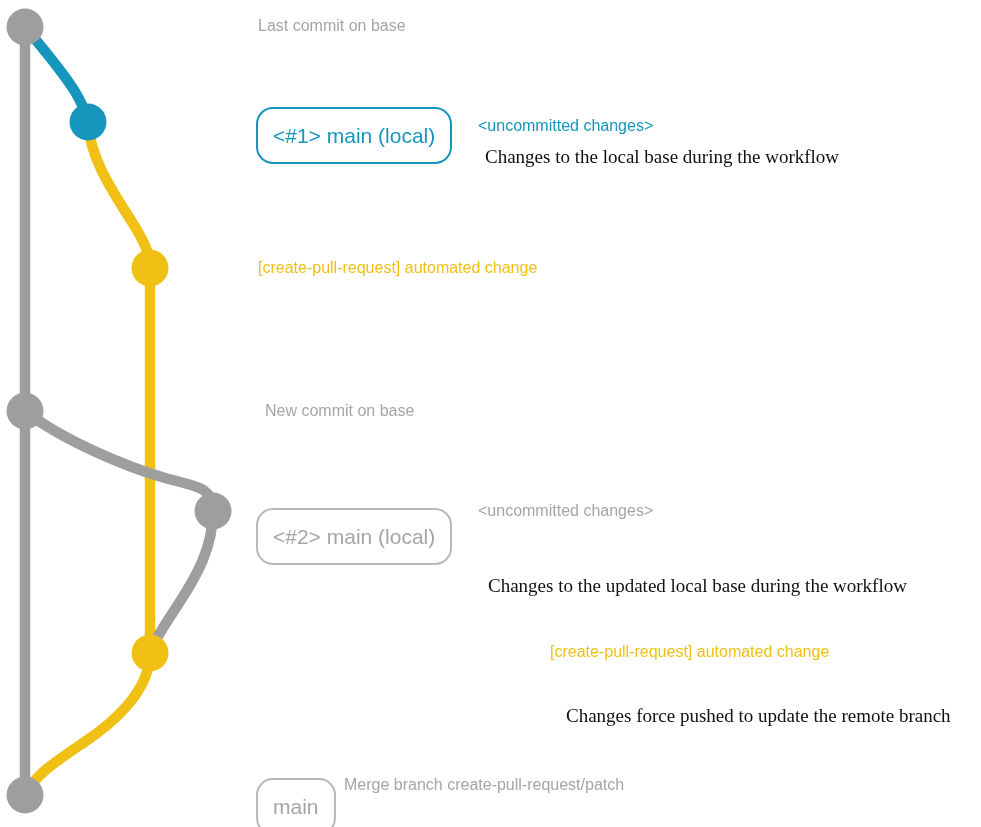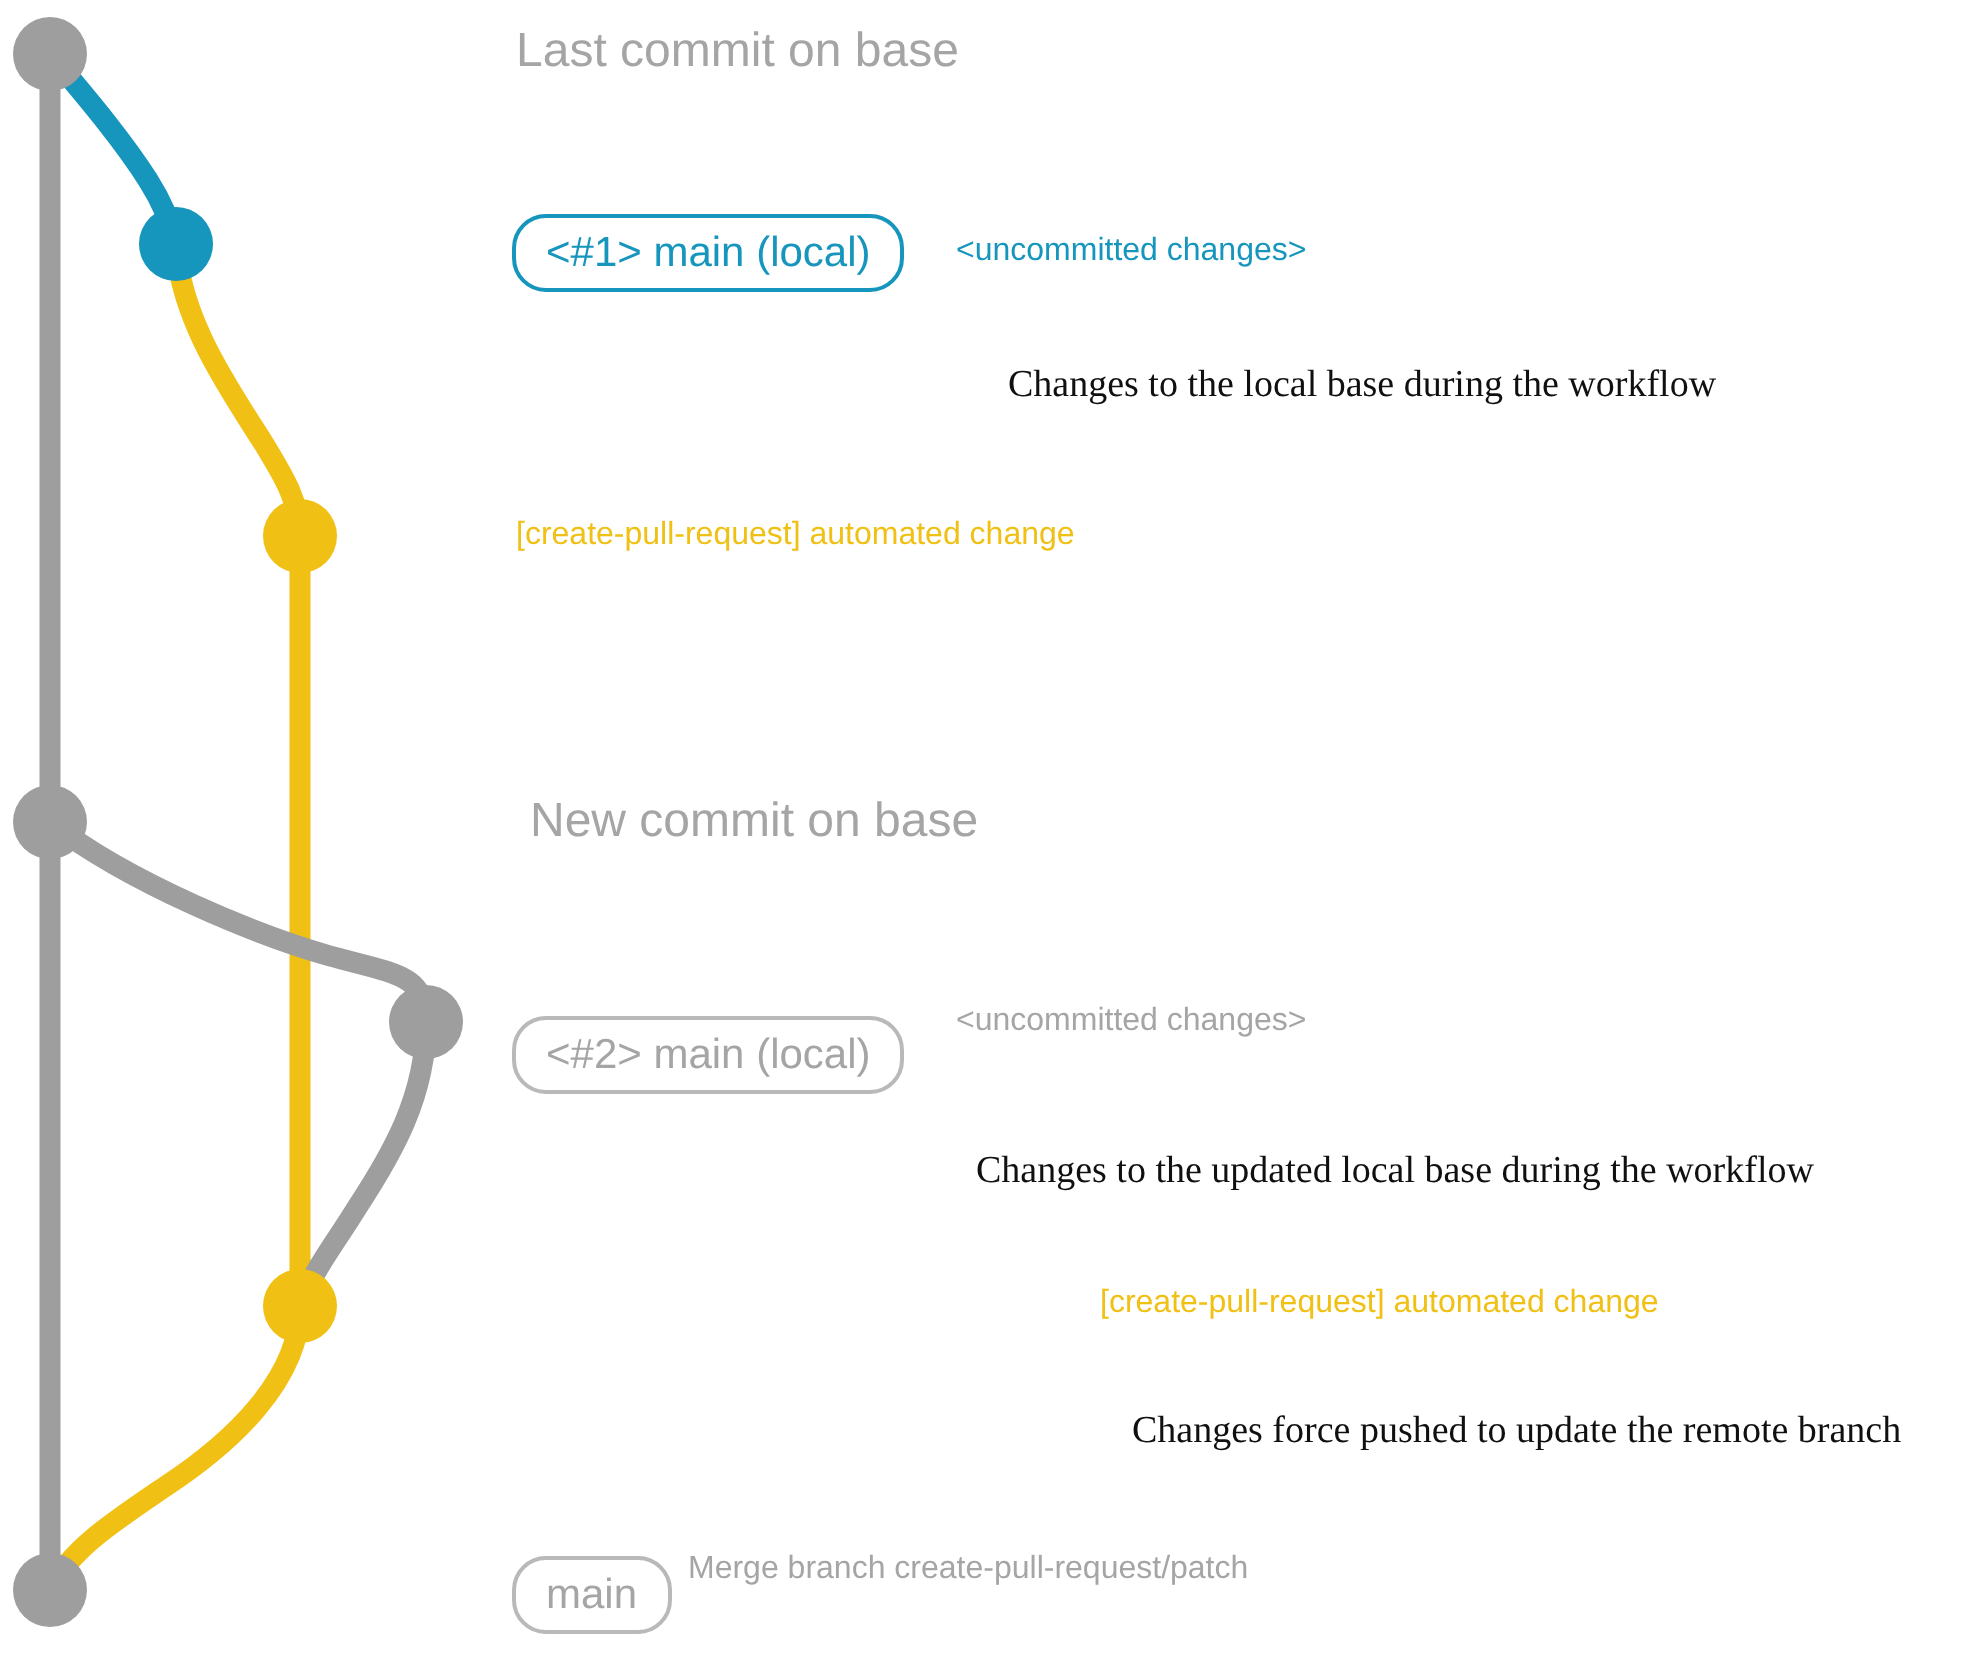--- a/index.html
+++ b/index.html
@@ -28,21 +28,21 @@
   .edge.gray   { stroke: var(--color-gray, #9e9e9e); }
   .edge.blue   { stroke: var(--color-blue, #1695bd); }
   .edge.yellow { stroke: var(--color-yellow, #f0c014); }
   .node.gray   { fill: var(--color-gray, #9e9e9e); }
   .node.blue   { fill: var(--color-blue, #1695bd); }
   .node.yellow { fill: var(--color-yellow, #f0c014); }
 
   .abs { position: absolute; white-space: nowrap; }
 
   .section-heading {
-    font-size: 24px;
+    font-size: 16px;
     line-height: 26px;
     color: var(--color-gray_text, #a5a5a5);
   }
   .headline {
     font-size: 16px;
     line-height: 26px;
   }
   .headline.blue   { color: var(--color-blue, #1695bd); }
   .headline.yellow { color: var(--color-yellow, #f0c014); }
   .headline.gray   { color: var(--color-gray_text, #a5a5a5); }
@@ -51,21 +51,21 @@
     font-family: "Liberation Serif", serif;
     font-size: 19px;
     line-height: 24px;
     color: var(--color-black_text, #101010);
   }
 
   .badge {
     display: inline-flex;
     align-items: center;
     justify-content: center;
-    height: 39px;
+    height: 57px;
     padding: 0 15px;
     border-radius: 17px;
     border: 2px solid;
     font-size: 21px;
     box-sizing: border-box;
     background: #ffffff;
   }
   .badge.blue   { border-color: var(--color-blue, #1695bd);   color: var(--color-blue, #1695bd); }
   .badge.yellow { border-color: var(--color-yellow, #f0c014); color: var(--color-yellow, #f0c014); }
   .badge.gray   { border-color: var(--color-gray_border, #b8b8b8); color: var(--color-gray_text, #a5a5a5); }
@@ -97,21 +97,21 @@
     <circle class="node gray" cx="25" cy="411" r="18.5"></circle>
     <circle class="node gray" cx="213" cy="511" r="18.5"></circle>
     <circle class="node yellow" cx="150" cy="653" r="18.5"></circle>
     <circle class="node gray" cx="25" cy="795" r="18.5"></circle>
   </svg>
 
   <div class="abs section-heading" style="left:258px; top:13px;">Last commit on base</div>
 
   <div class="abs badge blue" style="left:256px; top:107px;">&lt;#1&gt; main (local)</div>
   <div class="abs headline blue" style="left:478px; top:113px;">&lt;uncommitted changes&gt;</div>
-  <div class="abs subline" style="left:504px; top:145px;margin-top:36px;">Changes to the local base during the workflow</div>
+  <div class="abs subline" style="left:485px; top:145px;">Changes to the local base during the workflow</div>
 
   <div class="abs headline yellow" style="left:258px; top:255px;">[create-pull-request] automated change</div>
 
   <div class="abs section-heading" style="left:265px; top:398px;">New commit on base</div>
 
   <div class="abs badge gray" style="left:256px; top:508px;">&lt;#2&gt; main (local)</div>
   <div class="abs headline gray" style="left:478px; top:498px;">&lt;uncommitted changes&gt;</div>
   <div class="abs subline" style="left:488px; top:531px;margin-top:43px;">Changes to the updated local base during the workflow</div>
 
   <div class="abs headline yellow" style="left:550px; top:639px;">[create-pull-request] automated change</div>

